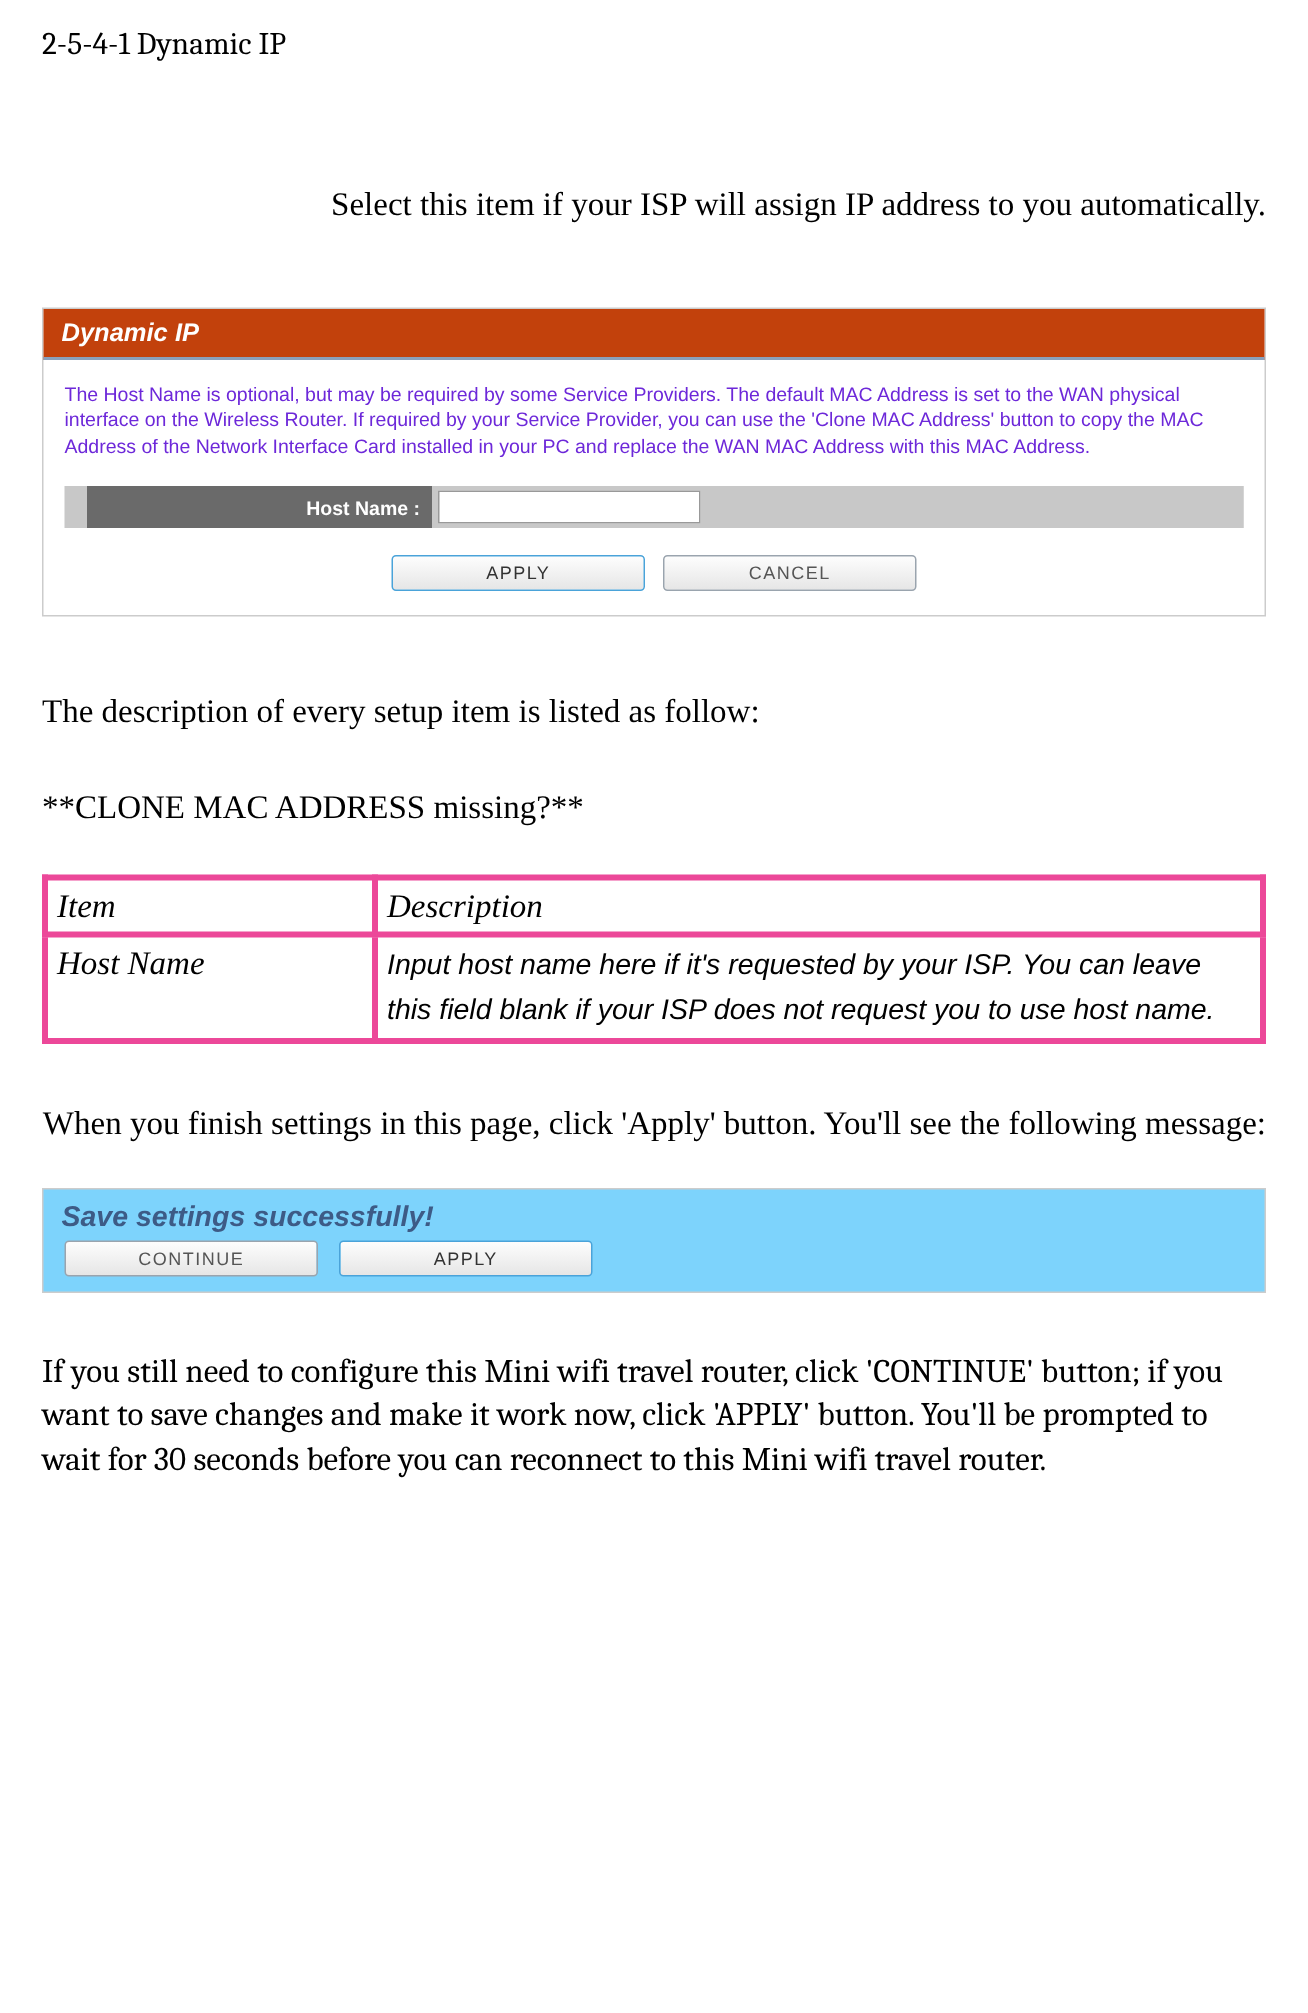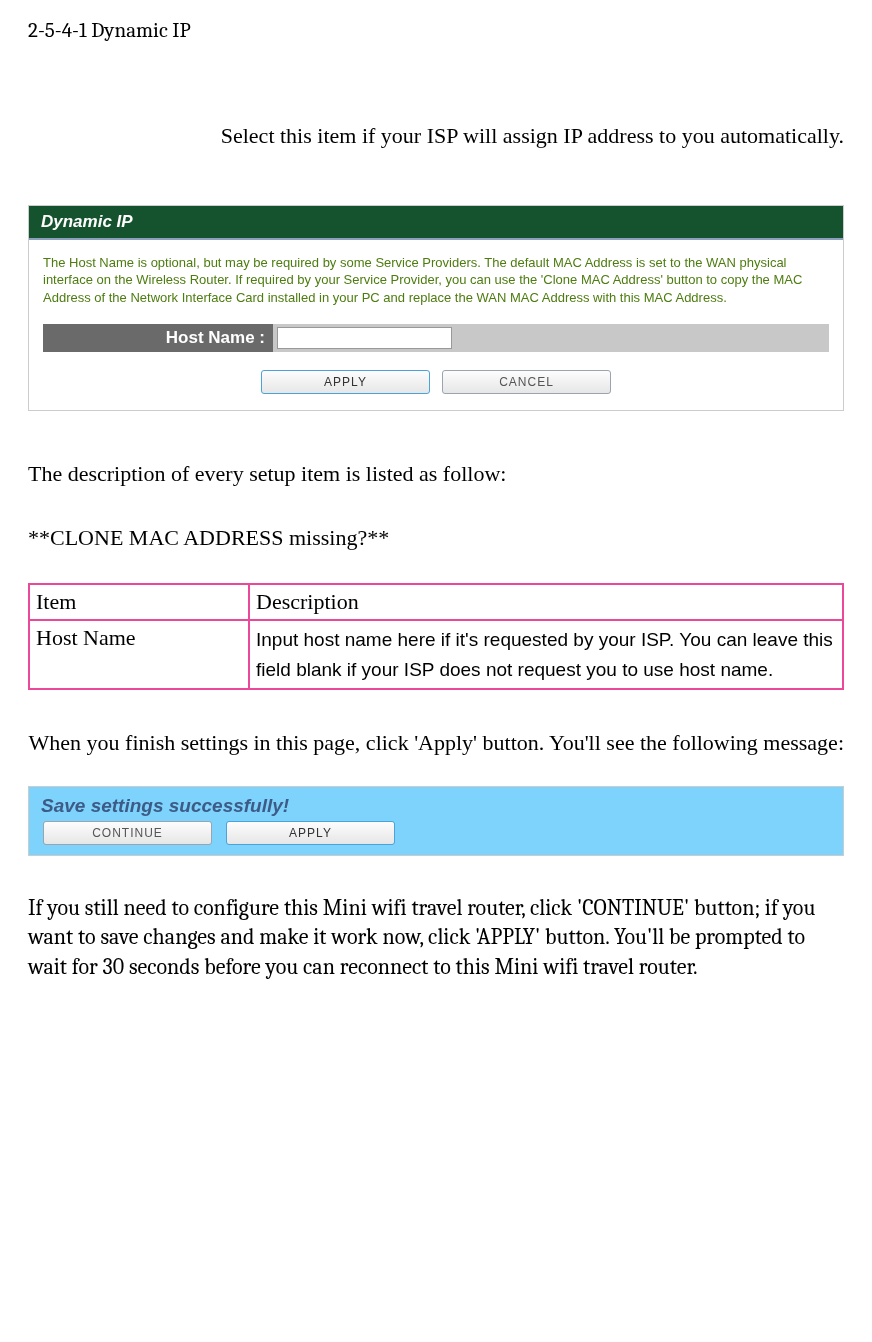--- a/index.html
+++ b/index.html
@@ -22,57 +22,58 @@
     line-height: 1.25;
     text-align: right;
   }
   .panel {
     border: 1px solid #ccc;
     background: #fff;
     padding: 0;
     margin-bottom: 50px;
   }
   .panel-header {
-    background: #14532d;
+    background: #c2410c;
     color: #fff;
     font-family: Arial, sans-serif;
     font-weight: bold;
     font-style: italic;
     font-size: 17px;
     padding: 6px 12px;
     border-bottom: 2px solid #8aa0bc;
   }
   .panel-desc {
     font-family: Arial, sans-serif;
     font-size: 13px;
-    color: #4d7c0f;
+    color: #6d28d9;
     padding: 14px 14px 18px 14px;
     line-height: 1.35;
   }
   .form-band {
     background: #c8c8c8;
     padding: 0;
     margin: 0 14px 18px 14px;
   }
   .form-row {
     display: flex;
     align-items: stretch;
     height: 28px;
   }
   .form-label-cell {
     background: #6a6a6a;
     color: #fff;
     font-family: Arial, sans-serif;
-    font-size: 17px;
+    font-size: 13px;
     font-weight: bold;
     width: 230px;
     display: flex;
     align-items: center;
     justify-content: flex-end;
     padding-right: 8px;
+    margin-left: 15px;
   }
   .form-input-cell {
     background: #c8c8c8;
     display: flex;
     align-items: center;
     padding-left: 4px;
     flex: 1;
   }
   .form-input-cell input {
     height: 22px;
@@ -116,23 +117,24 @@
     font-size: 22px;
     margin-bottom: 32px;
   }
   table.item-table {
     border-collapse: collapse;
     width: 100%;
     margin-bottom: 38px;
     font-size: 20px;
   }
   table.item-table td {
-    border: 2px solid #ec4899;
+    border: 4px solid #ec4899;
     padding: 4px 6px;
     vertical-align: top;
+    font-style: italic;
   }
   table.item-table td.col-item {
     width: 220px;
     font-family: "Times New Roman", Times, serif;
     font-size: 22px;
   }
   table.item-table td.col-desc {
     font-family: "Times New Roman", Times, serif;
     font-size: 22px;
   }

